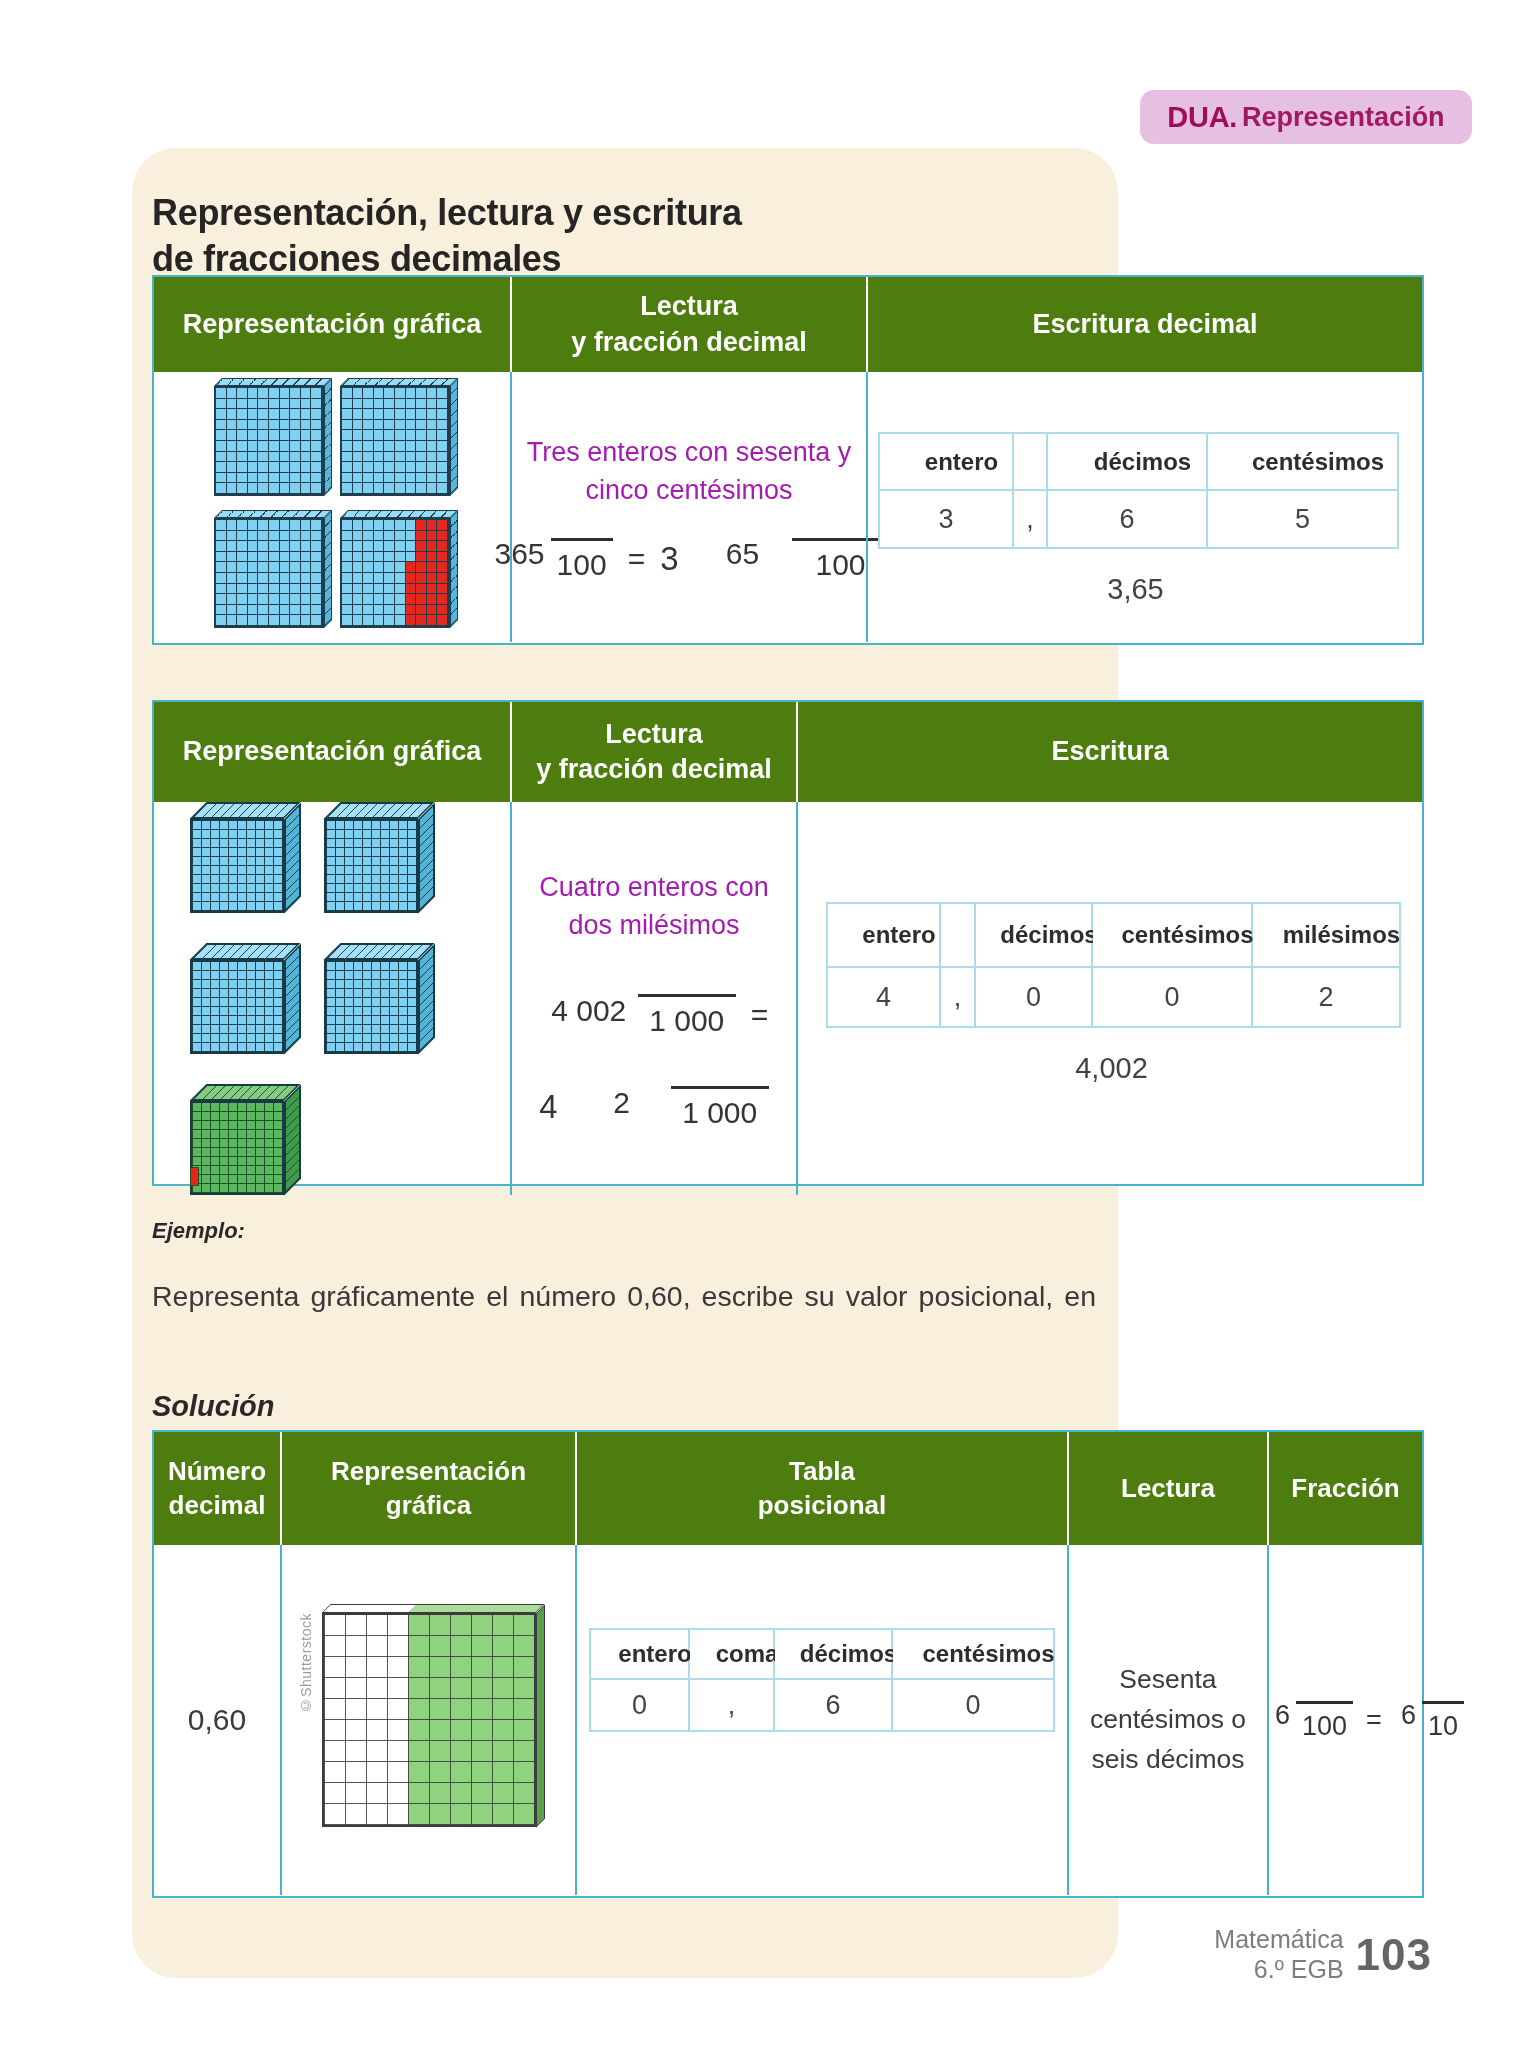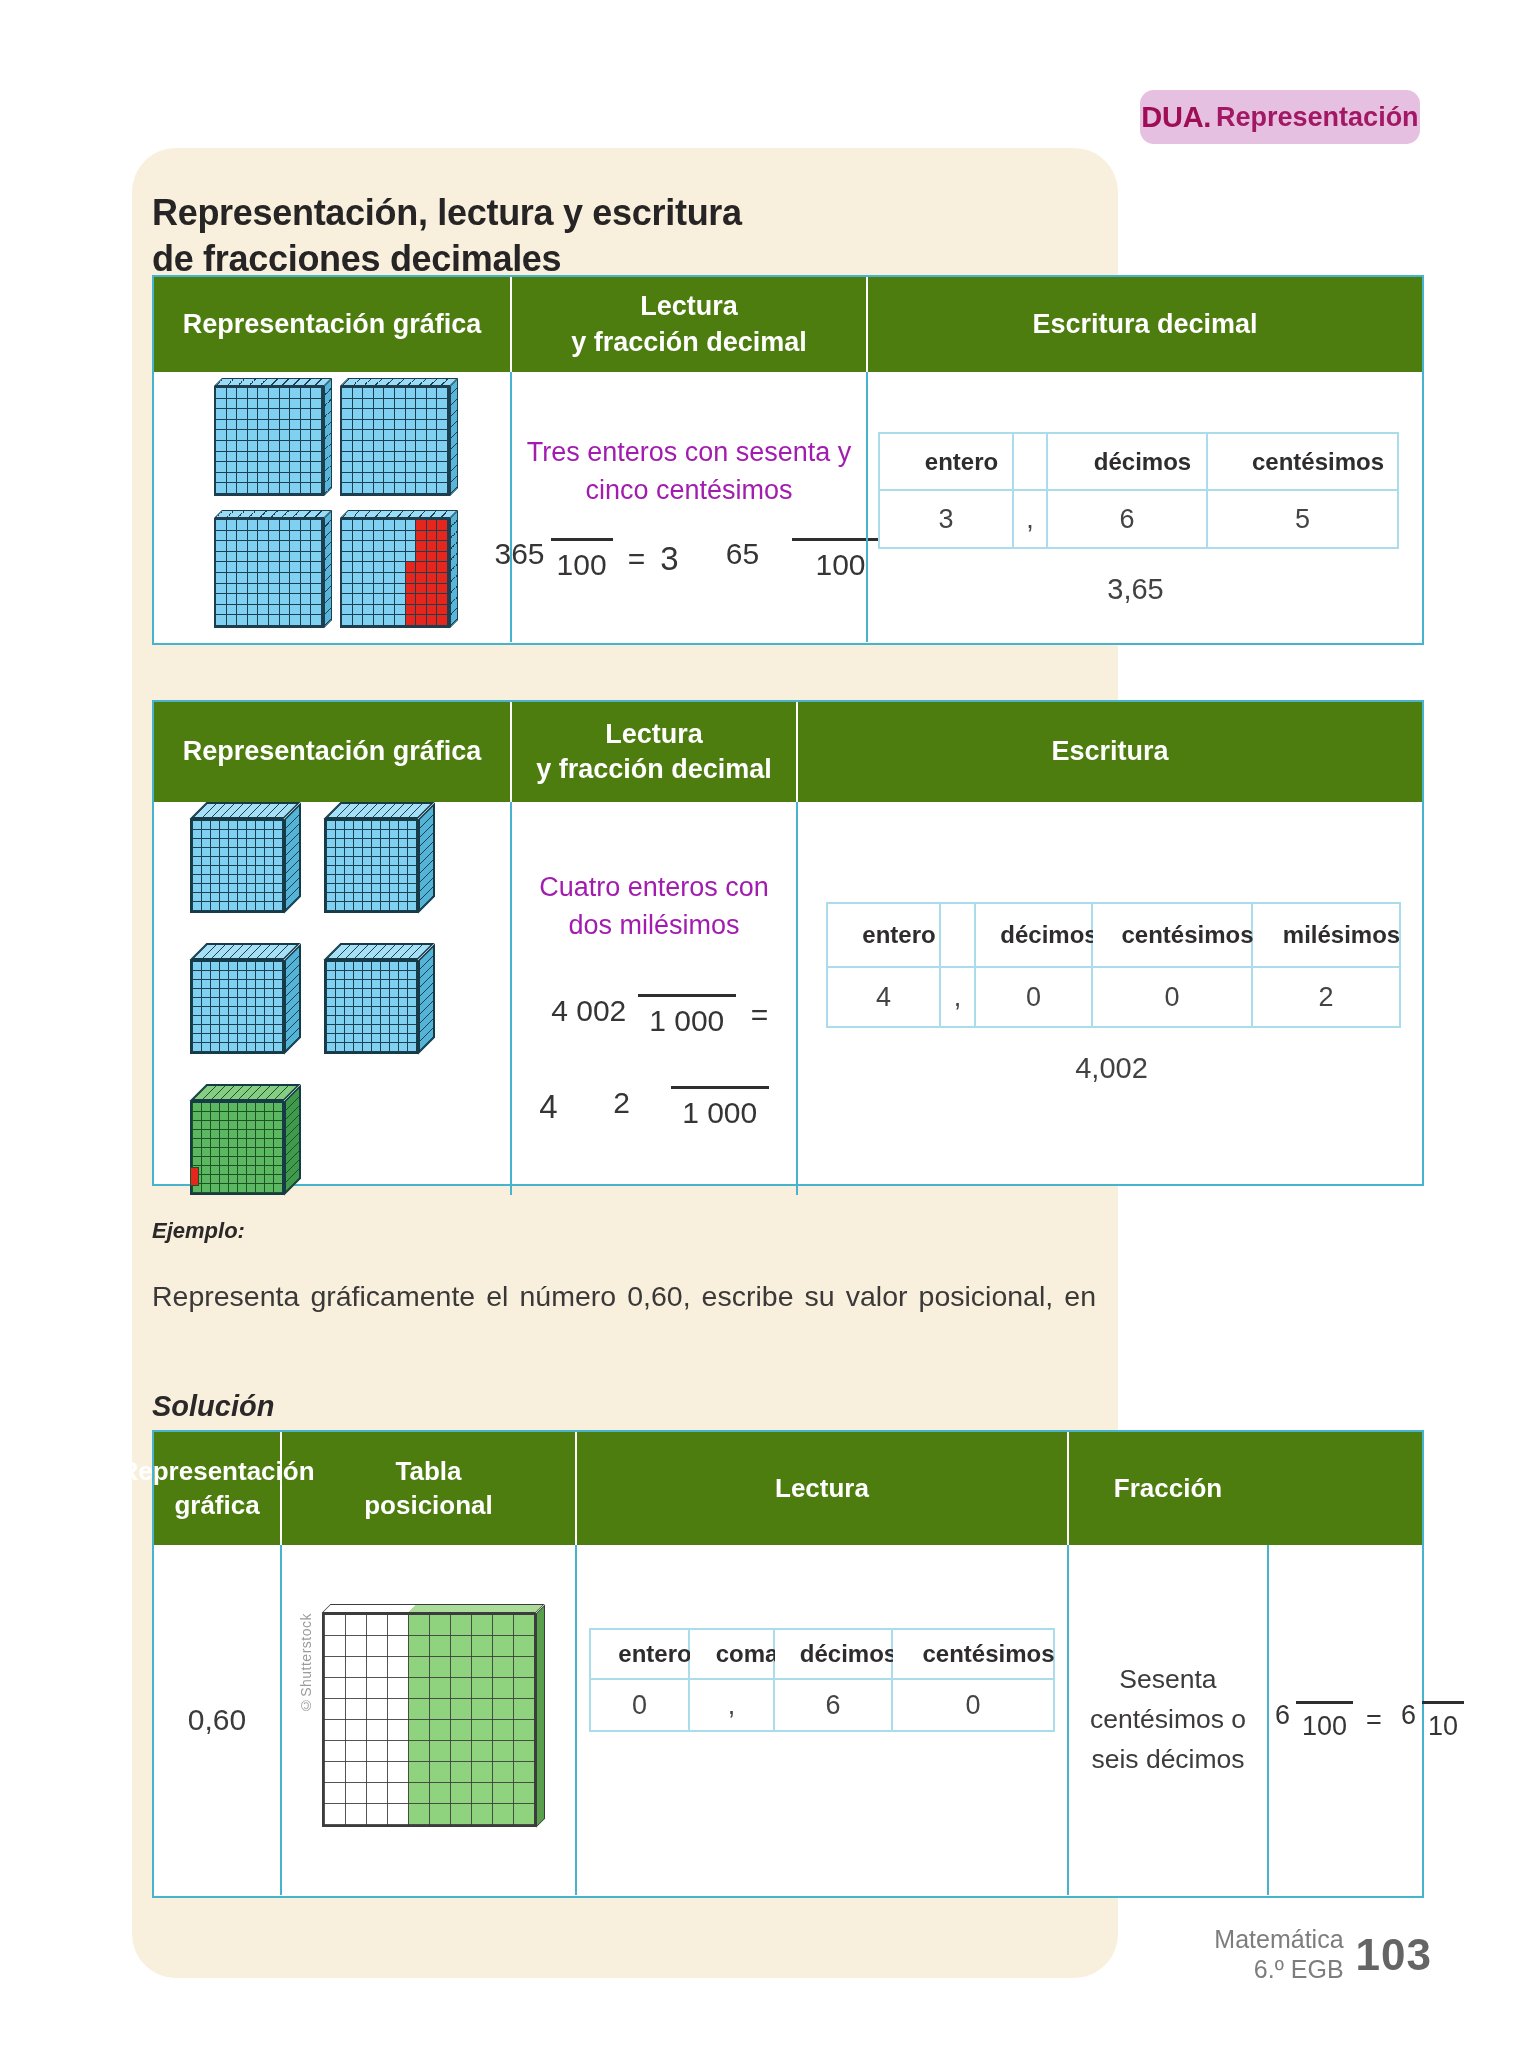--- a/index.html
+++ b/index.html
@@ -4,21 +4,21 @@
 <style>
   html,body{margin:0;padding:0;background:#ffffff;}
   .page{position:relative;width:1536px;height:2048px;background:#fff;overflow:hidden;
         font-family:"Liberation Sans","DejaVu Sans",sans-serif;color:#3a3839;}
 
   
   .beige{position:absolute;left:132px;top:148px;width:986px;height:1830px;
          background:#f8f0dc;border-radius:44px;}
 
   
-  .badge{position:absolute;left:1140px;top:90px;width:280px;height:54px;background:#e6c0e0;
+  .badge{position:absolute;left:1140px;top:90px;width:332px;height:54px;background:#e6c0e0;
          border-radius:14px;display:flex;align-items:center;justify-content:center;gap:5px;}
   .badge .bp{color:#9e0d55;font-weight:800;font-size:29px;letter-spacing:-0.3px;}
   .badge .bl{color:#a21865;font-weight:700;font-size:27px;}
 
   .title{position:absolute;left:152px;top:166px;font-size:36px;font-weight:700;
          color:#272425;line-height:1.28;letter-spacing:-0.3px;white-space:pre-line;}
 
   
   .tbl{position:absolute;background:#fff;border:2.5px solid #46b4cc;box-sizing:border-box;}
   .thead{display:grid;background:#4d7c0f;}
@@ -681,20 +681,22 @@
   </div>
 
   <div class="ex-label">Ejemplo:</div>
   <div class="ex-text">
     <div class="l1">Representa gráficamente el número 0,60, escribe su valor posicional, en</div>
   </div>
   <div class="sol-label">Solución</div>
 
   <div class="tbl t3" style="left:152px;top:1430px;width:1272px;height:468px">
     <div class="thead" style="grid-template-columns:126px 295px 492px 200px 1fr;height:113px">
+      <div class="th">Número
+decimal</div>
       <div class="th">Representación
 gráfica</div>
       <div class="th">Tabla
 posicional</div>
       <div class="th">Lectura</div>
       <div class="th">Fracción</div>
     </div>
     <div class="tbody" style="grid-template-columns:126px 295px 492px 200px 1fr;height:350px">
       <div class="td cell-center">
         <span class="num-decimal">0,60</span>

